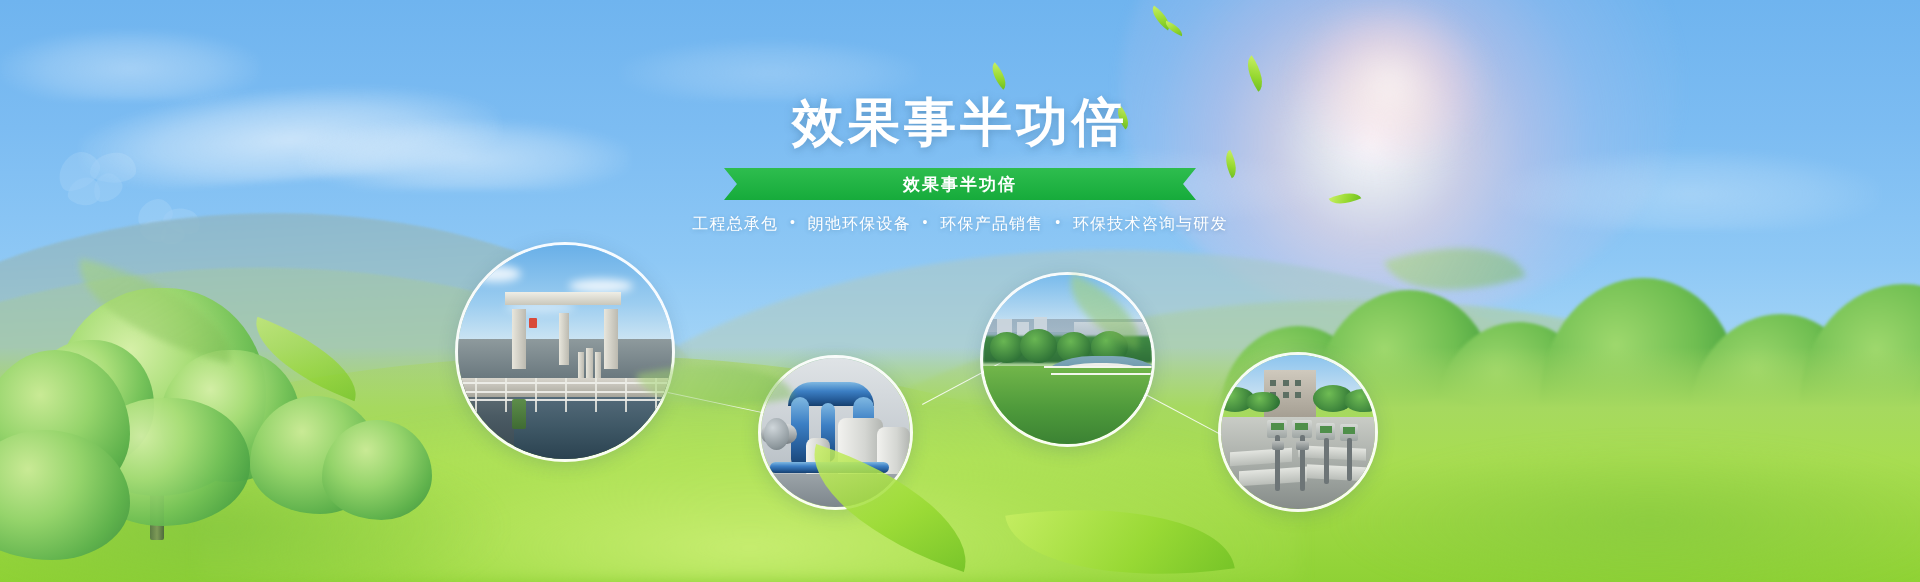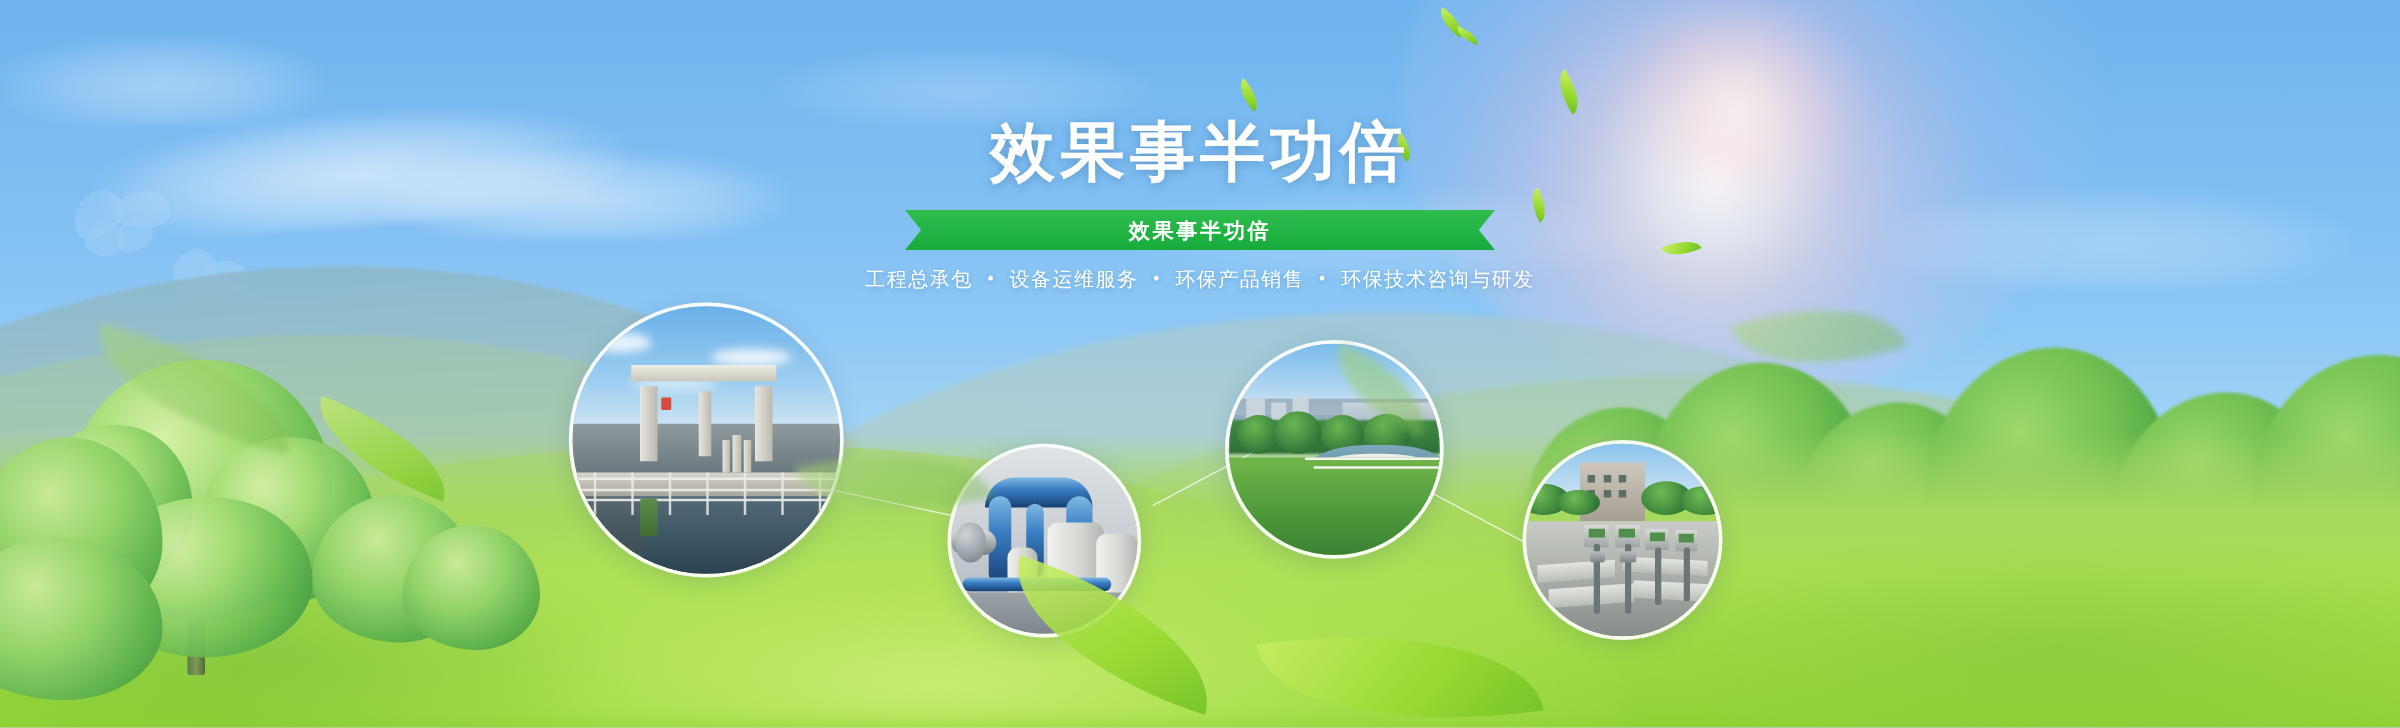--- a/index.html
+++ b/index.html
@@ -563,21 +563,21 @@
       <div class="ribbon-tail left"></div>
       <div class="ribbon-tail right"></div>
       <div class="ribbon">
         <span class="ribbon-text">效果事半功倍</span>
       </div>
     </div>
 
     <div class="sub-line">
       <span>工程总承包</span>
       <span class="sep">•</span>
-      <span>设备运维服务</span>
+      <span>朗弛环保设备</span>
       <span class="sep">•</span>
       <span>环保产品销售</span>
       <span class="sep">•</span>
       <span>环保技术咨询与研发</span>
     </div>
   </div>
 
 </div>
 
 </body></html>

